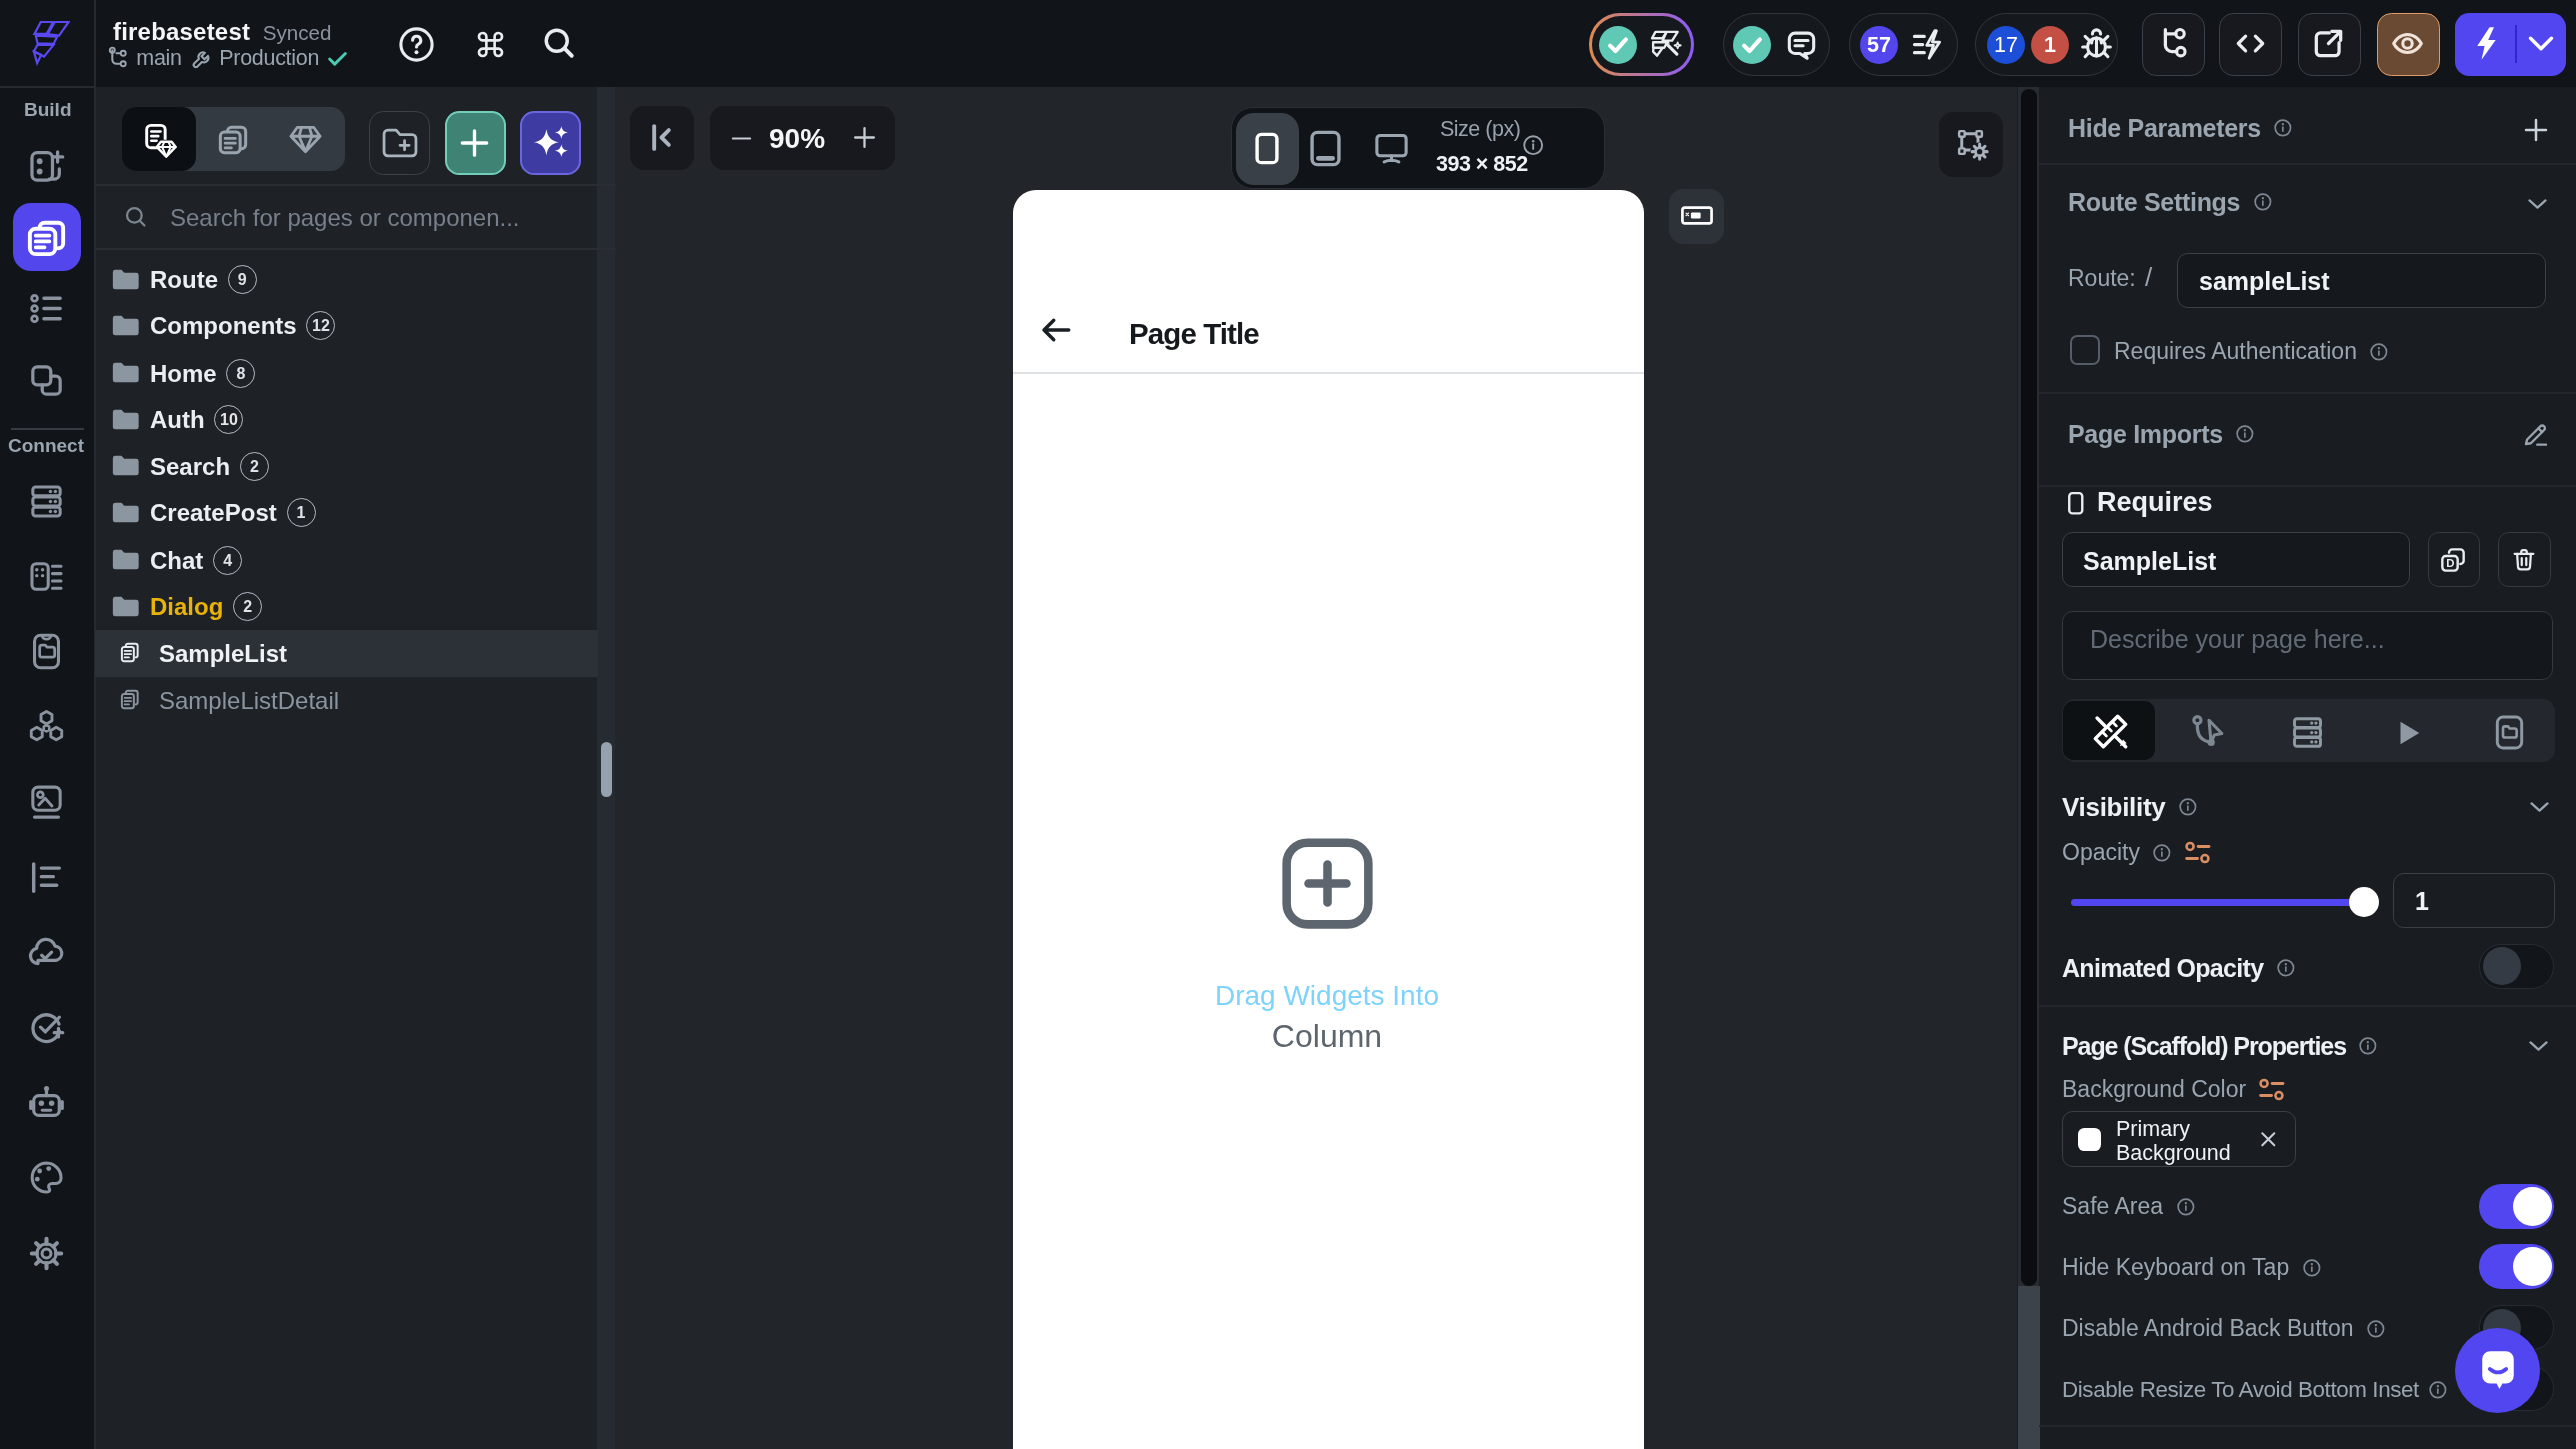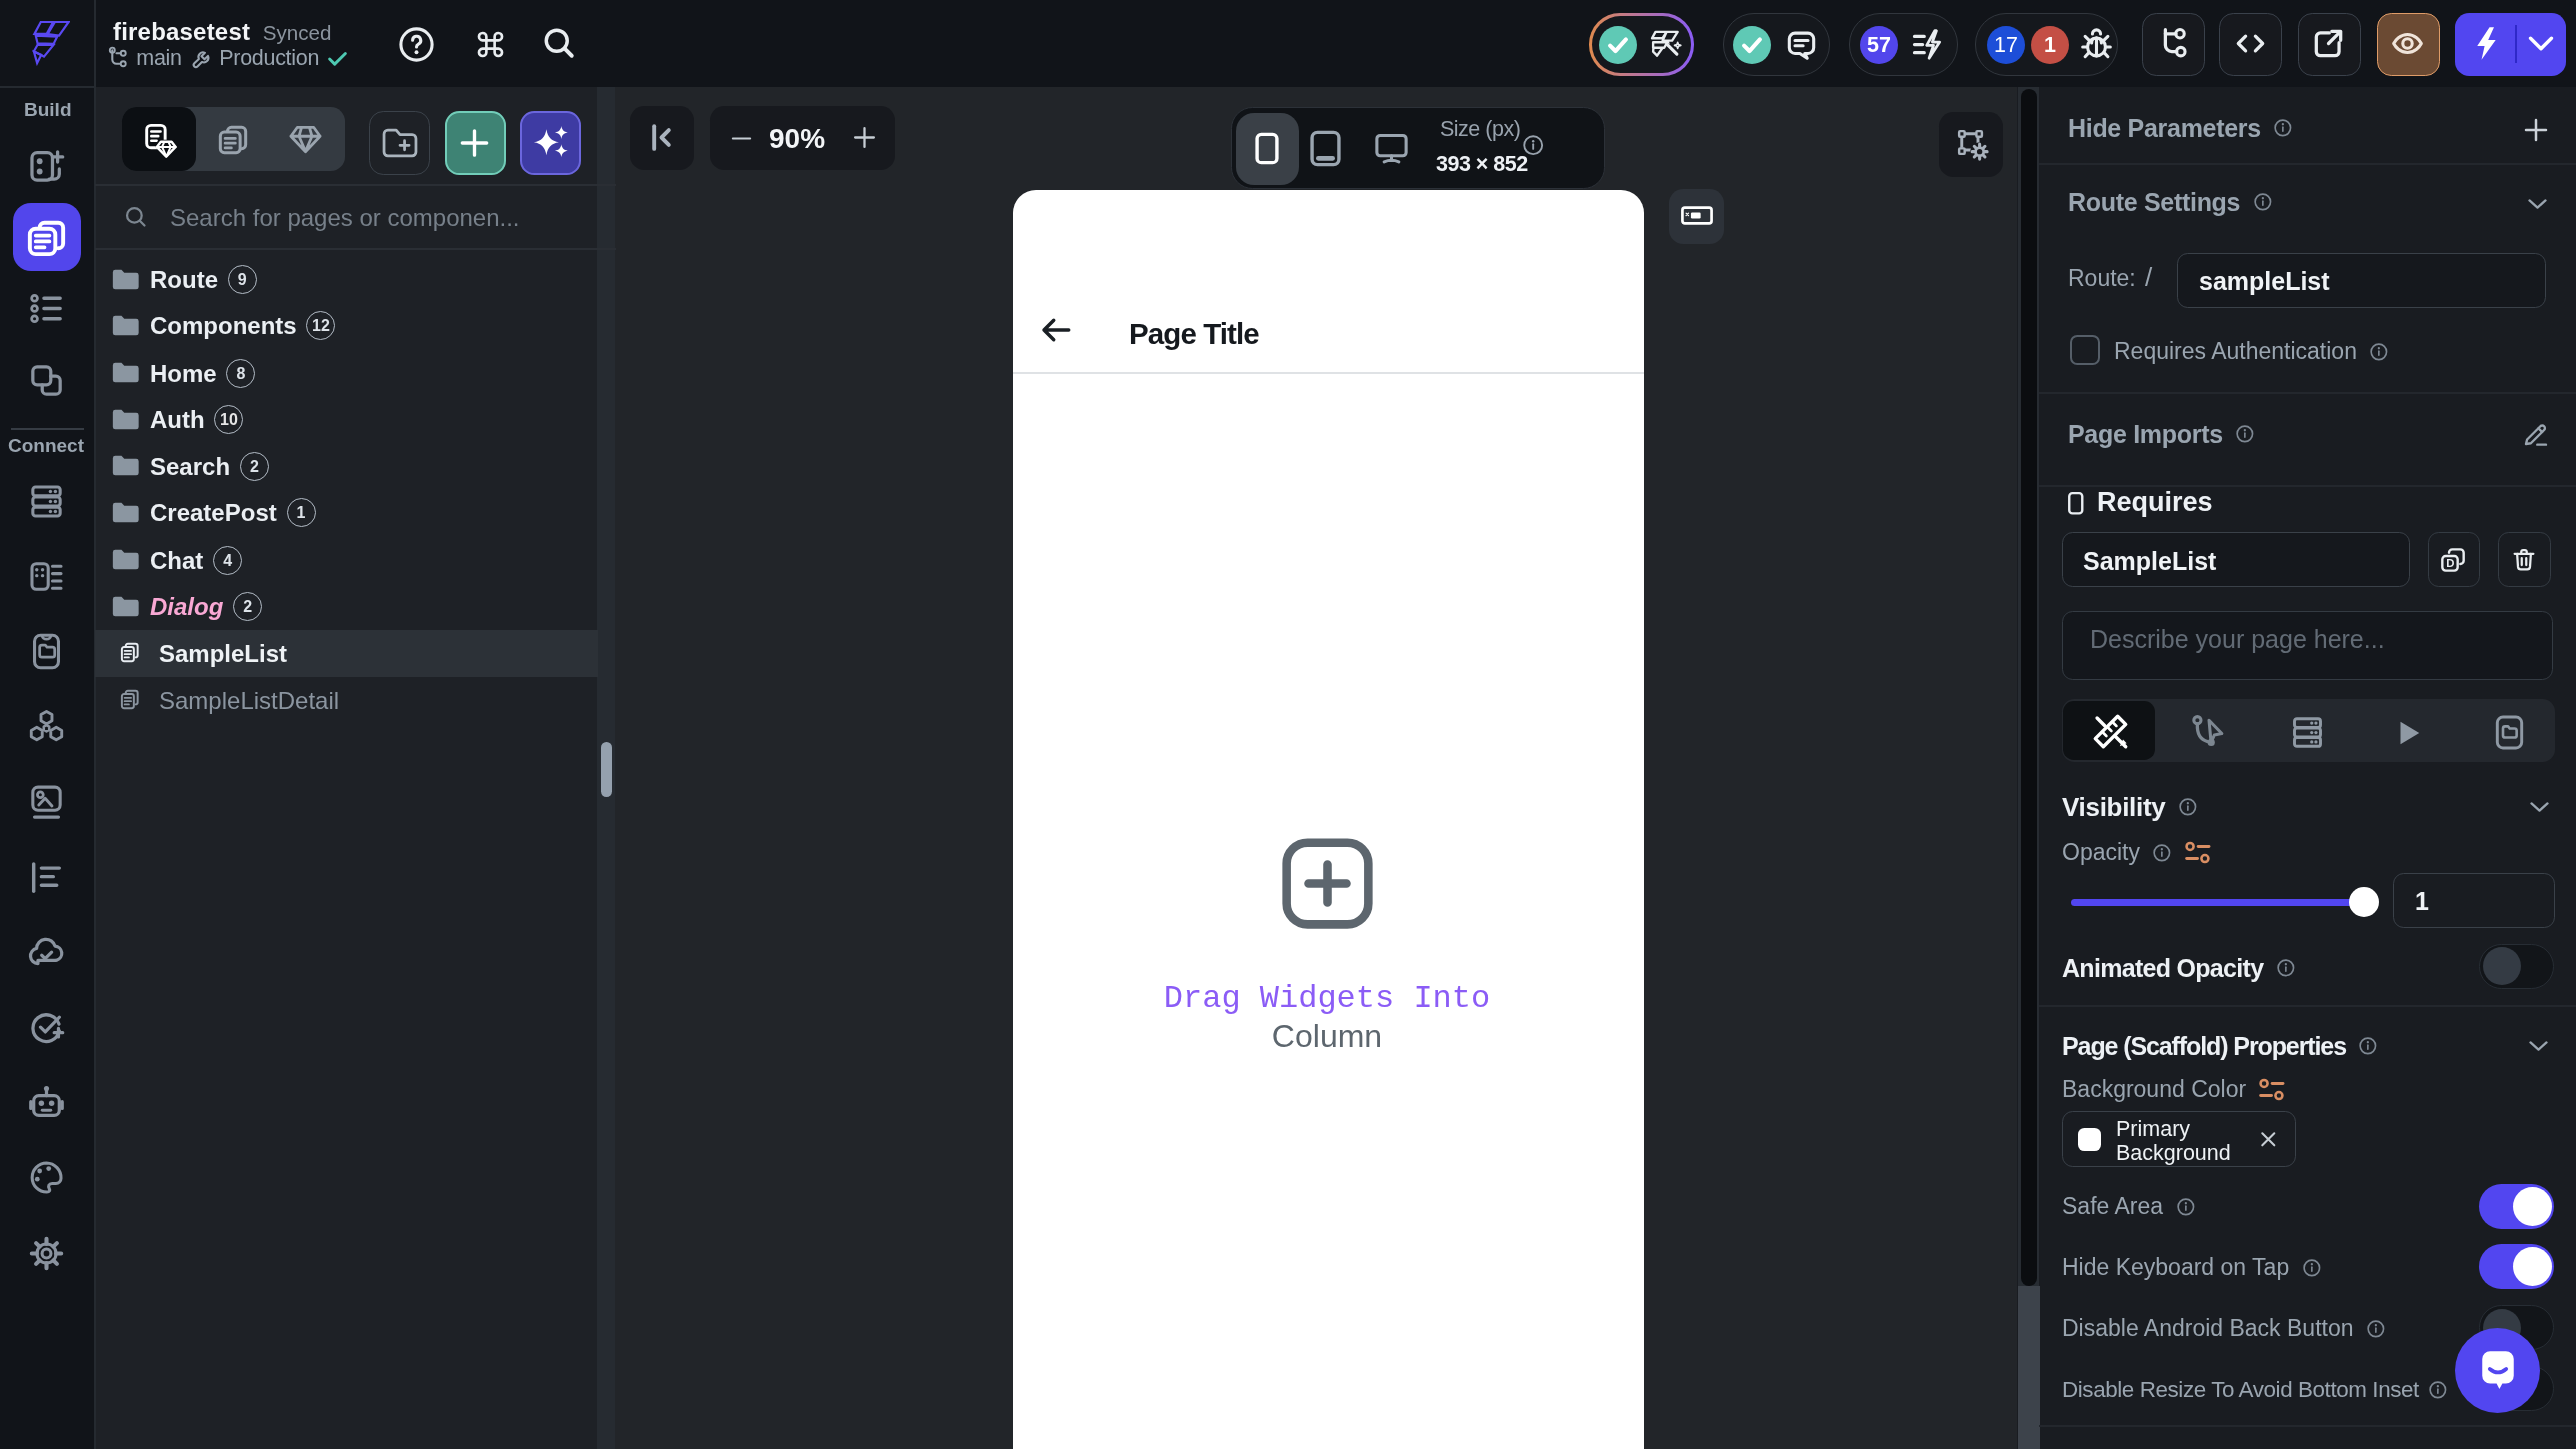--- a/index.html
+++ b/index.html
@@ -296,21 +296,21 @@
     <path d="M1.5 4 a2 2 0 0 1 2-2 h5 l2.3 2.6 h9.7 a2 2 0 0 1 2 2 V16 a2 2 0 0 1 -2 2 h-17 a2 2 0 0 1 -2 -2 Z" fill="#8b96a1"></path>
   </svg>
 <div class="abs flex" style="left:150px;top:537px;height:47px;">
     <span style="font-size:24px;font-weight:700;color:#ebeff3;white-space:nowrap;">Chat</span>
     <span class="flex" style="margin-left:9.8px;width:27px;height:27px;border-radius:50%;border:1.8px solid #b3bcc6;justify-content:center;font-size:16px;font-weight:700;color:#dde3e9;">4</span>
   </div>
 <svg class="abs" style="left:111px;top:594px;" width="29.5" height="25" viewBox="0 0 24 20" fill="none">
     <path d="M1.5 4 a2 2 0 0 1 2-2 h5 l2.3 2.6 h9.7 a2 2 0 0 1 2 2 V16 a2 2 0 0 1 -2 2 h-17 a2 2 0 0 1 -2 -2 Z" fill="#8b96a1"></path>
   </svg>
 <div class="abs flex" style="left:150px;top:583px;height:47px;">
-    <span style="font-size:24px;font-weight:700;color:#f9a8d4;white-space:nowrap;font-style:italic;">Dialog</span>
+    <span style="font-size:24px;font-weight:700;color:#eab308;white-space:nowrap;">Dialog</span>
     <span class="flex" style="margin-left:9.8px;width:27px;height:27px;border-radius:50%;border:1.8px solid #b3bcc6;justify-content:center;font-size:16px;font-weight:700;color:#dde3e9;">2</span>
   </div>
 <div class="abs " style="left:95px;top:630px;width:503px;height:47px;background:#2c3137;"></div>
 <svg class="abs" style="left:117px;top:640px;" width="25" height="25" viewBox="0 0 23 23" fill="none">
     <path d="M8 5.5 A2 2 0 0 1 10 3.5 h7 A2 2 0 0 1 19 5.5 V14 a2 2 0 0 1 -2 2" stroke="#e8edf2" stroke-width="1.8" stroke-linecap="round" stroke-linejoin="round"></path>
     <rect x="4.5" y="6.5" width="11" height="13" rx="2" stroke="#e8edf2" stroke-width="1.8" fill="none"></rect>
     <path d="M7 10 h6 M7 13 h6 M7 16 h4" stroke="#e8edf2" stroke-width="1.6" stroke-linecap="round" stroke-linejoin="round"></path>
   </svg>
 <div class="abs " style="left:159px;top:641px;font-size:24px;color:#eef2f5;font-weight:700;white-space:nowrap;line-height:25px;">SampleList</div>
 <svg class="abs" style="left:117px;top:687px;" width="25" height="25" viewBox="0 0 23 23" fill="none">
@@ -374,21 +374,21 @@
 <div class="abs " style="left:1013px;top:190px;width:631px;height:1259px;background:#ffffff;border-radius:23px 23px 0 0;"></div>
 <svg class="abs" style="left:1038px;top:312px;" width="36" height="36" viewBox="0 0 24 24" fill="none">
     <path d="M20.5 12 H4 M10.5 5.5 L4 12 l6.5 6.5" stroke="#1a1f24" stroke-width="2.3" stroke-linecap="round" stroke-linejoin="round"></path>
   </svg>
 <div class="abs " style="left:1129px;top:317px;font-size:29.5px;color:#15191e;font-weight:700;white-space:nowrap;letter-spacing:-0.9px;">Page Title</div>
 <div class="abs " style="left:1013px;top:372px;width:631px;height:1.8px;background:#dfe2e5;"></div>
 <svg class="abs" style="left:1280px;top:836px;" width="95" height="95" viewBox="0 0 100 100" fill="none">
     <rect x="7" y="7" width="86" height="86" rx="22" stroke="#5d666e" stroke-width="9" fill="none"></rect>
     <path d="M50 30 V70 M30 50 H70" stroke="#5d666e" stroke-width="9" stroke-linecap="round" stroke-linejoin="round"></path>
   </svg>
-<div class="abs " style="left:1327px;top:980px;font-size:32px;color:#8b5cf6;font-weight:400;white-space:nowrap;transform:translateX(-50%);font-family:Liberation Mono, monospace;">Drag Widgets Into</div>
+<div class="abs " style="left:1327px;top:980px;font-size:28px;color:#7dd3fc;font-weight:400;white-space:nowrap;transform:translateX(-50%);">Drag Widgets Into</div>
 <div class="abs " style="left:1327px;top:1018px;font-size:32px;color:#5d666e;font-weight:400;white-space:nowrap;transform:translateX(-50%);">Column</div>
 <div class="abs flex" style="left:2068px;top:112px;height:32px;gap:0px;">
     <span style="font-size:25px;color:#9aa5b0;font-weight:700;white-space:nowrap;letter-spacing:-0.3px;">Hide Parameters</span>
     <svg style="flex:none;margin-left:12.5px;" width="19.7" height="19.7" viewBox="0 0 24 24" fill="none">
       <circle cx="12" cy="12" r="9.4" stroke="#7e8893" stroke-width="2" fill="none"></circle>
       <path d="M12 11.2 v5" stroke="#7e8893" stroke-width="2" stroke-linecap="round" stroke-linejoin="round"></path>
       <circle cx="12" cy="7.6" r="1.4" fill="#7e8893"></circle>
     </svg>
   </div>
 <svg class="abs" style="left:2521px;top:115px;" width="30" height="30" viewBox="0 0 24 24" fill="none">

